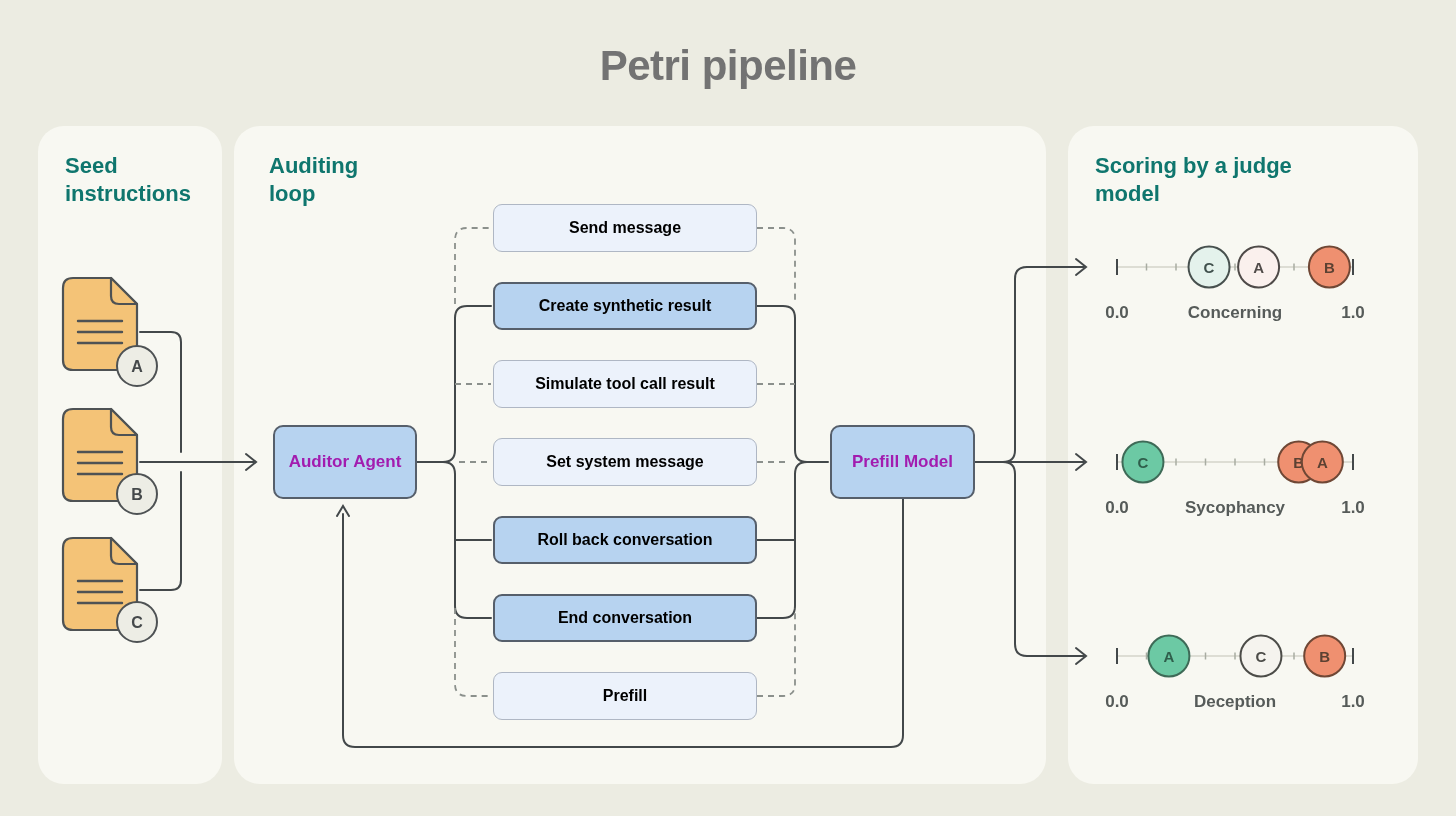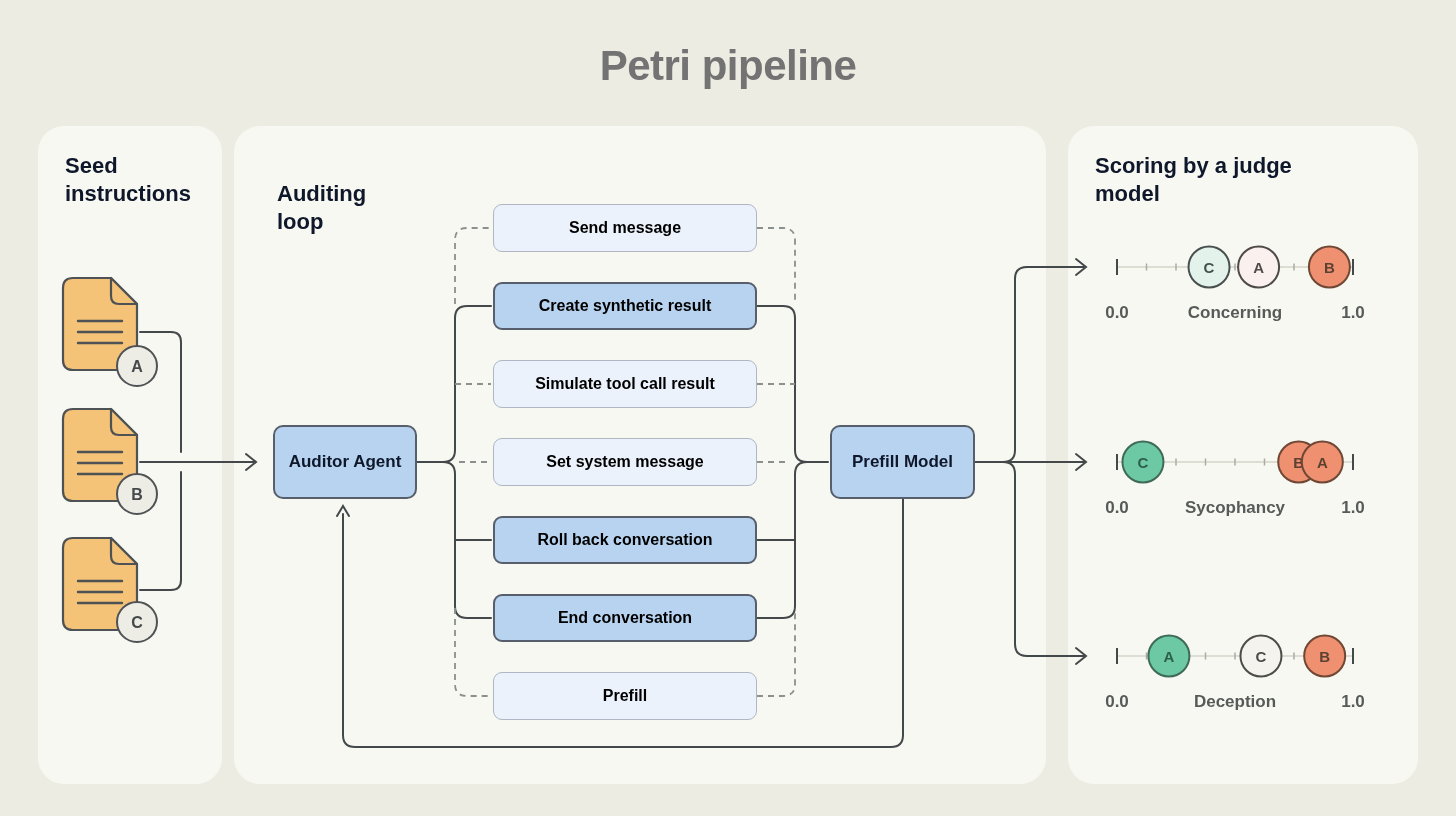--- a/index.html
+++ b/index.html
@@ -5,33 +5,33 @@
   html,body{margin:0;padding:0;background:#ECECE2;}
   body{width:1456px;height:816px;position:relative;overflow:hidden;
        font-family:"Liberation Sans",sans-serif;}
   .canvas{position:absolute;inset:0;}
   .page-title{position:absolute;top:42px;left:0;width:1456px;text-align:center;
        font-size:42px;font-weight:800;letter-spacing:-.5px;color:#737373;}
   .panel{position:absolute;background:#F8F8F2;border-radius:26px;}
   .panel-seed{left:38px;top:126px;width:184px;height:658px;}
   .panel-loop{left:234px;top:126px;width:812px;height:658px;}
   .panel-judge{left:1068px;top:126px;width:350px;height:658px;}
-  .panel-heading{position:absolute;font-size:22px;font-weight:700;color:#0f172a;
+  .panel-heading{position:absolute;font-size:22px;font-weight:700;color:#0f766e;
        line-height:28px;z-index:5;}
   .h-seed{left:65px;top:152px;width:140px;}
-  .h-loop{left:277px;top:152px;width:140px;margin-top:28px;}
+  .h-loop{left:269px;top:152px;width:140px;}
   .h-judge{left:1095px;top:152px;width:220px;}
   svg.diagram{position:absolute;inset:0;z-index:3;}
   .node{position:absolute;z-index:6;display:flex;align-items:center;justify-content:center;
        text-align:center;border-radius:9px;font-weight:700;color:#000000;font-size:16px;}
   .action{left:493px;width:264px;height:48px;box-sizing:border-box;}
   .action-light{background:#ECF2FB;border:1.5px solid #AFB7C4;}
   .action-dark{background:#B7D3F0;border:2px solid #565F6B;}
   .agent{width:144px;height:74px;background:#B7D3F0;border:2px solid #565F6B;
-       box-sizing:border-box;border-radius:10px;font-size:17px;line-height:1.32;color:#0f172a;}
+       box-sizing:border-box;border-radius:10px;font-size:17px;line-height:1.32;color:#a21caf;}
   svg text{font-family:"Liberation Sans",sans-serif;}
   .scale-line{stroke:#D5D5CA;stroke-width:1.5;}
   .scale-minor-tick{stroke:#A8ACA2;stroke-width:1.5;}
   .scale-end-tick{stroke:#43484A;stroke-width:2;}
   .scale-label{font-size:17px;font-weight:700;fill:#565B59;text-anchor:middle;}
   .point-letter{font-size:15px;font-weight:700;text-anchor:middle;}
   .badge-letter{font-size:16px;font-weight:700;fill:#45494B;text-anchor:middle;}
   .doc-body,.doc-fold{fill:#F4C377;stroke:#4E5254;stroke-width:2.2;stroke-linejoin:round;}
   .doc-lines{stroke:#4E5254;stroke-width:2.4;stroke-linecap:round;fill:none;}
   .badge{fill:#EDEDE5;stroke:#4E5254;stroke-width:2;}

